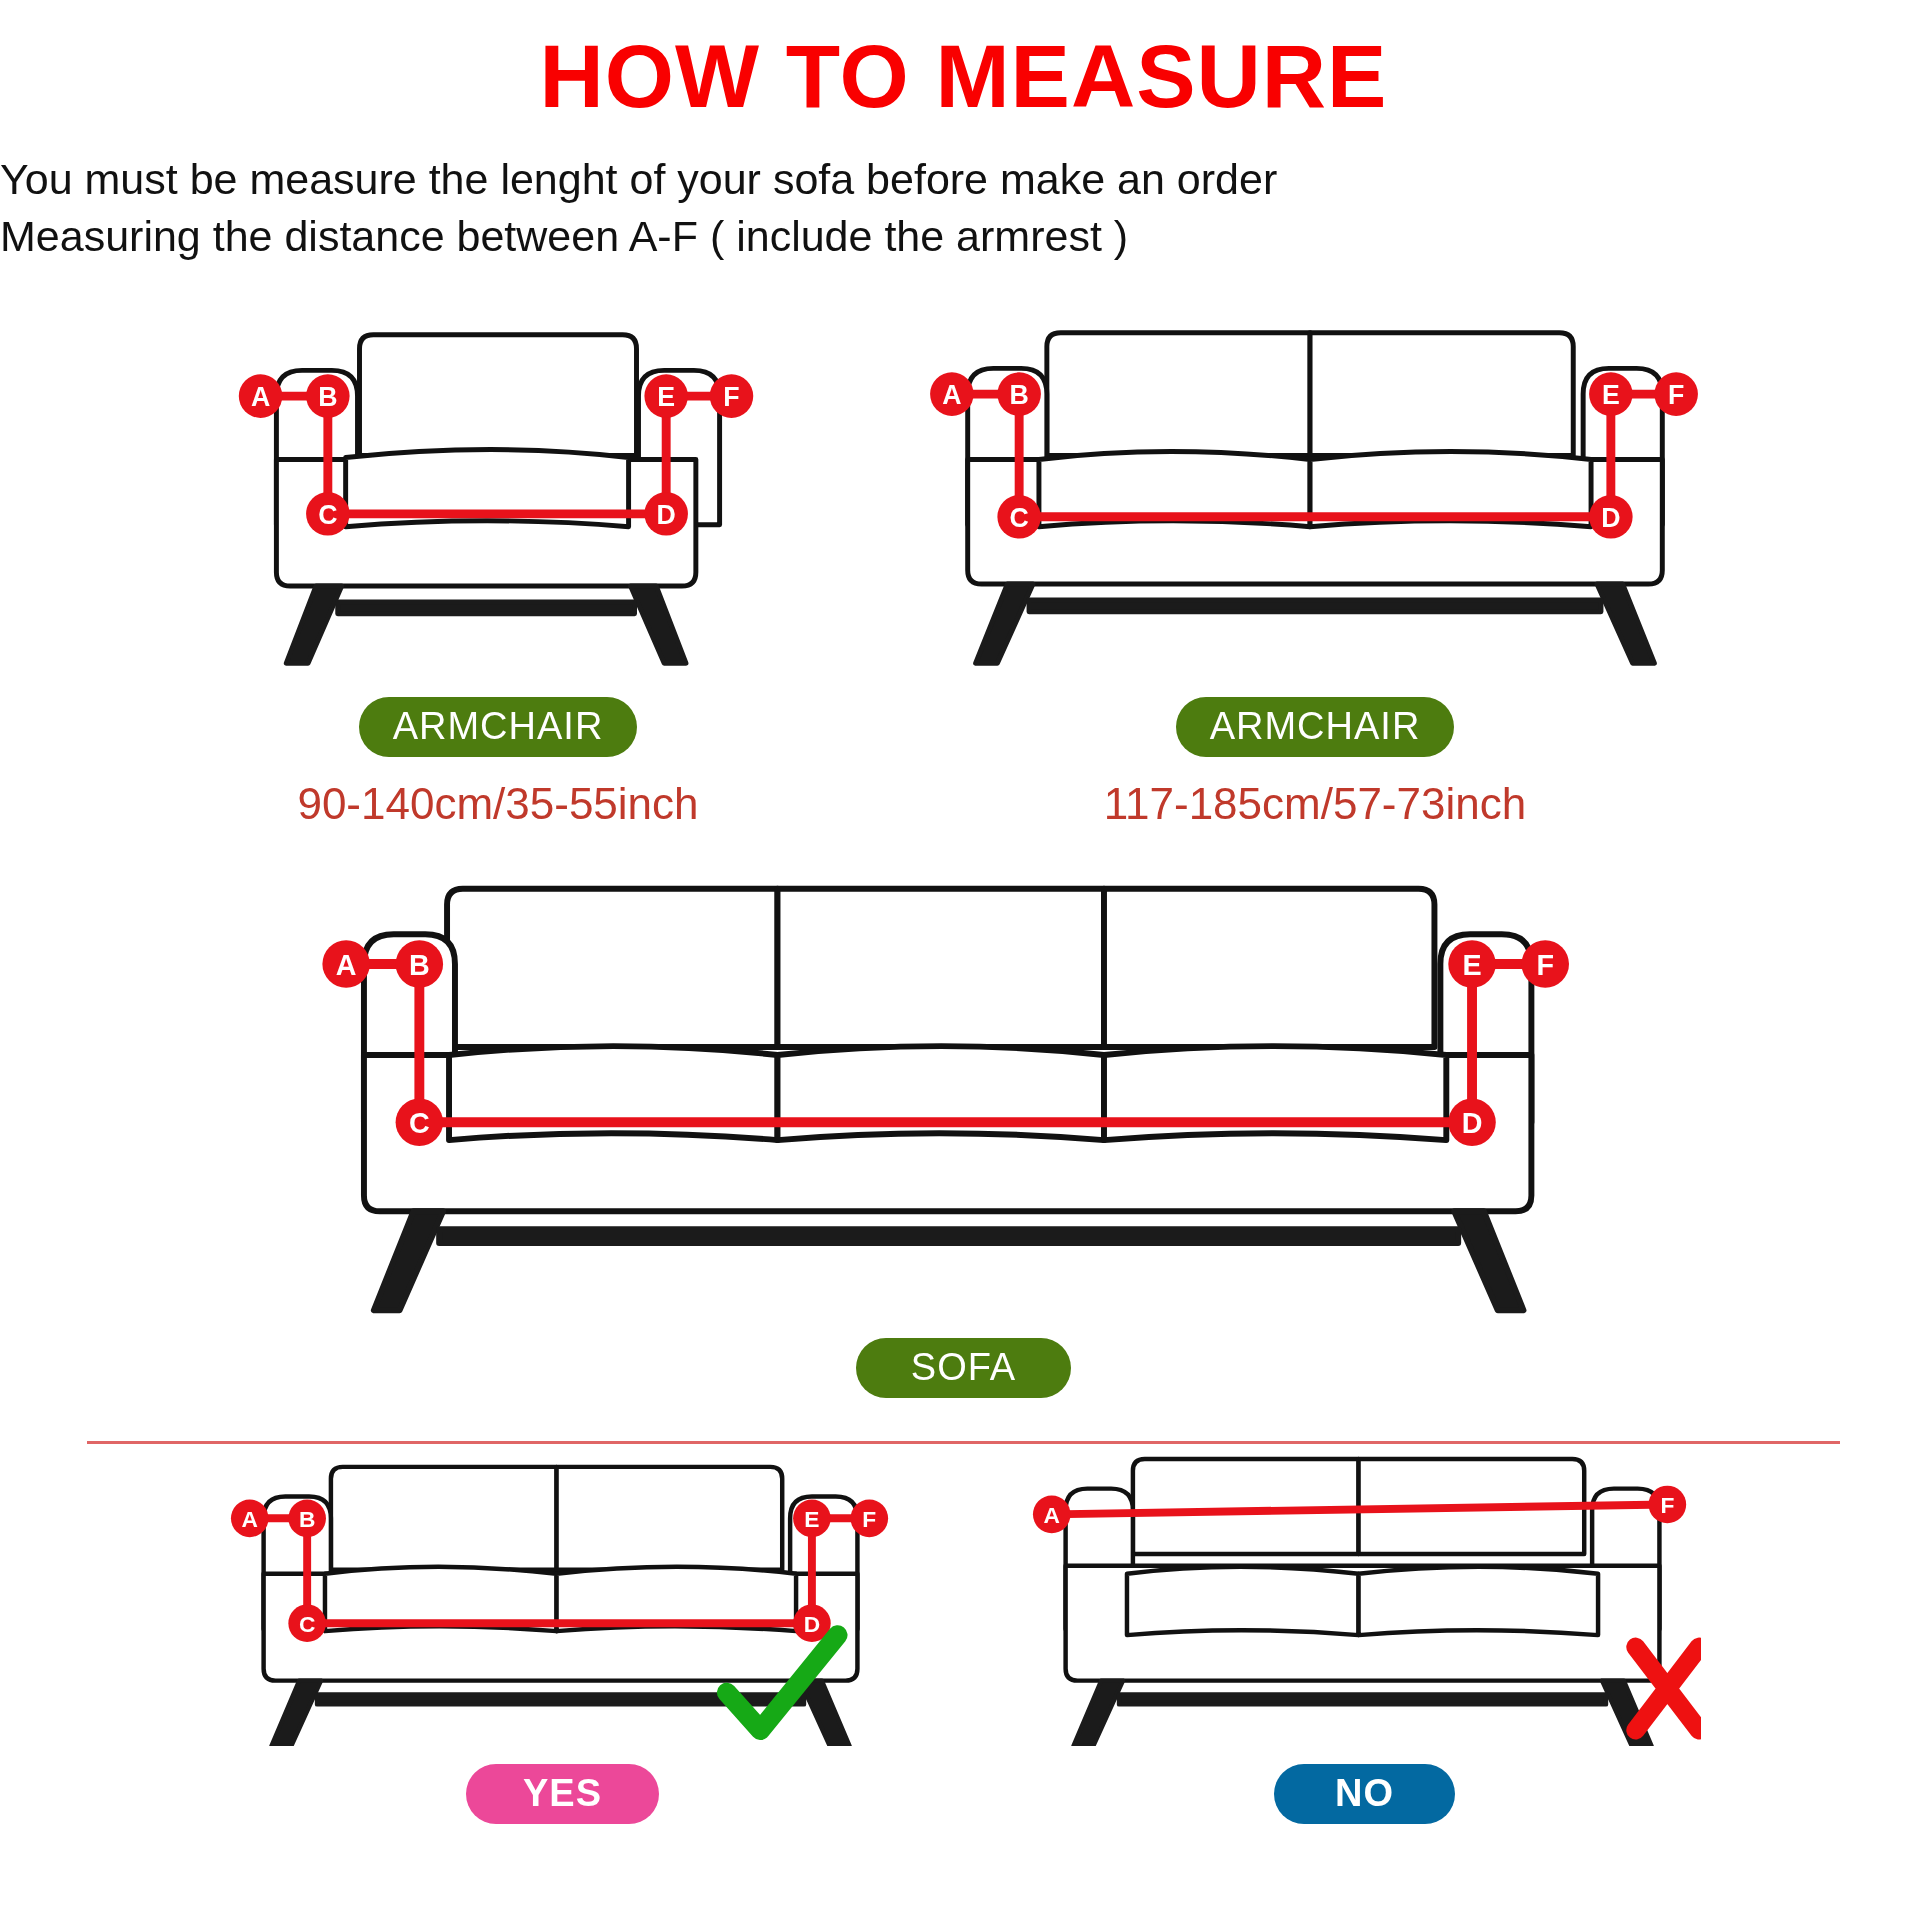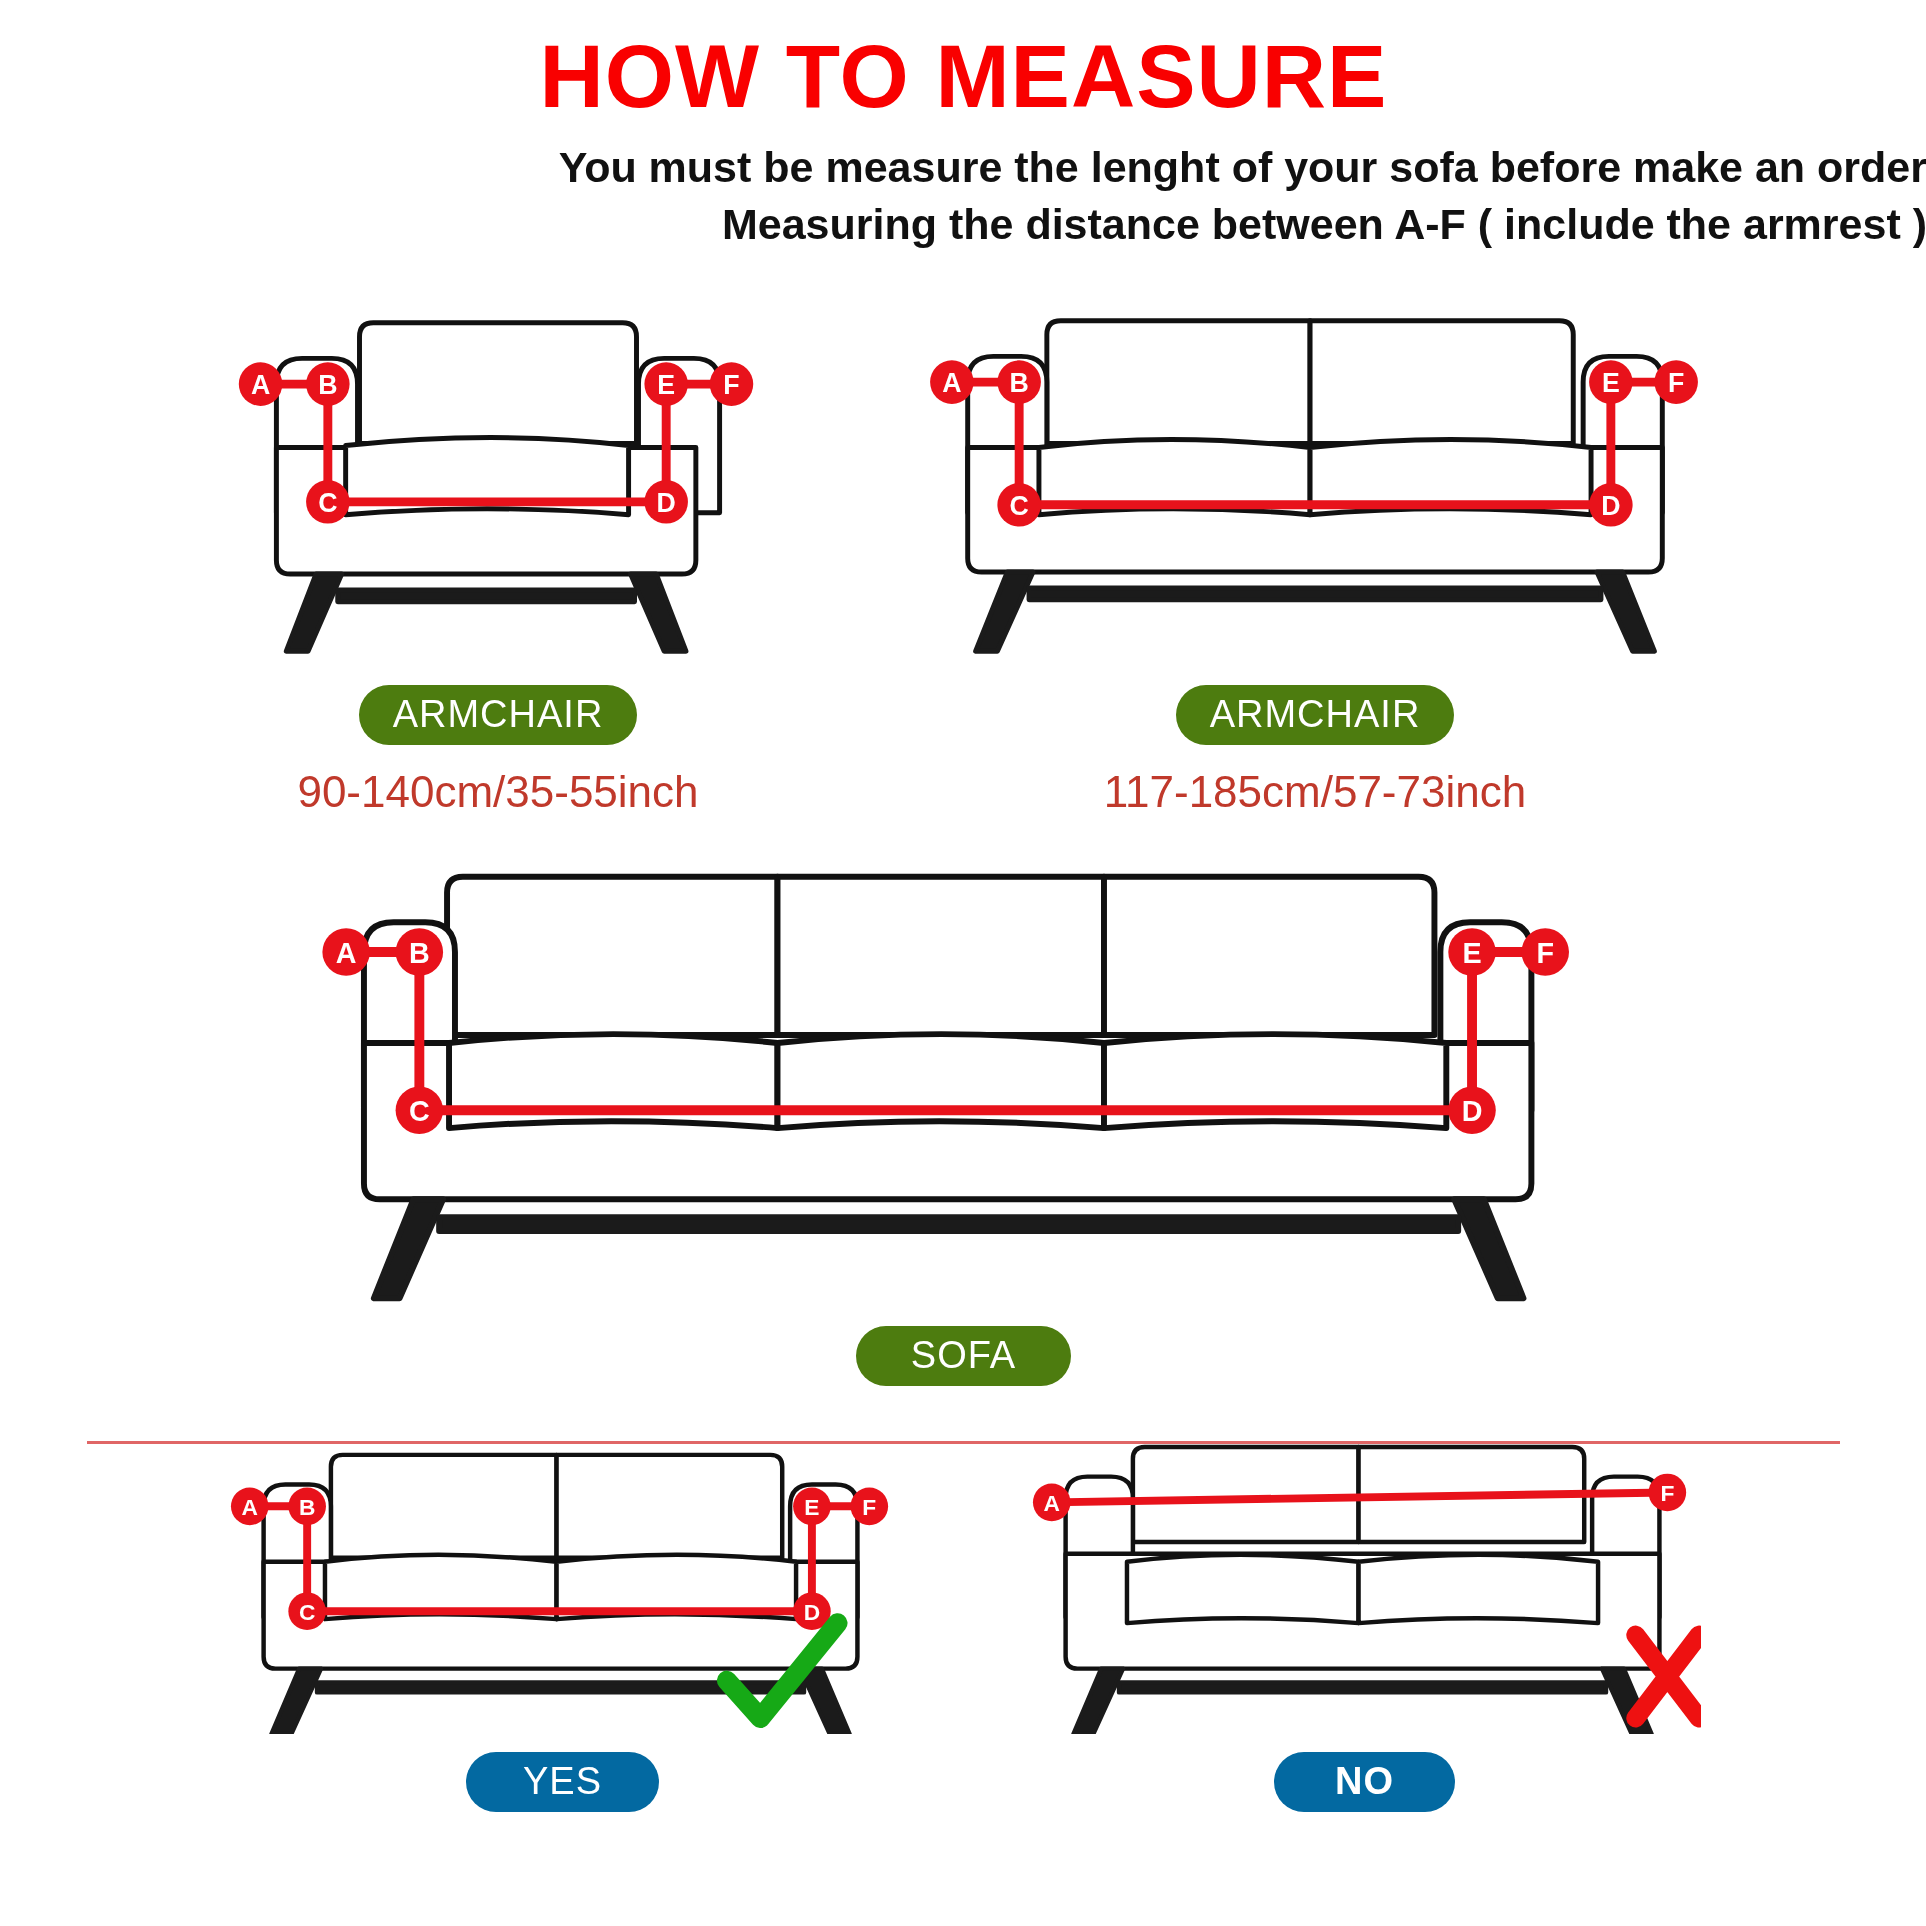--- a/index.html
+++ b/index.html
@@ -24,26 +24,26 @@
   .title {
     text-align: center;
     color: #f90000;
     font-size: 89px;
     font-weight: bold;
     letter-spacing: 1px;
     margin: 30px 0 0 0;
     line-height: 1.05;
   }
   .subtitle {
-    text-align: right;
+    text-align: left;
     color: #111111;
     font-size: 43px;
-    font-weight: bold;
+    font-weight: normal;
     line-height: 1.32;
-    margin-top: 16px;
+    margin-top: 28px;
   }
 
   
   .row {
     display: flex;
     justify-content: center;
     align-items: flex-start;
   }
   .unit {
     position: relative;
@@ -54,21 +54,21 @@
     display: inline-block;
     color: #ffffff;
     font-size: 38px;
     font-weight: 500;
     padding: 10px 34px 12px 34px;
     border-radius: 30px;
     background: #4d7c0f;
     letter-spacing: 1px;
     line-height: 1;
   }
-  .pill.green { background: #0369a1; font-weight: normal; }
+  .pill.green { background: #ec4899; font-weight: bold; }
   .pill.red   { background: #0369a1; font-weight: bold; }
 
   .dim {
     color: #c0392b;
     font-size: 44px;
     letter-spacing: 0px;
     white-space: nowrap;
   }
   .caption-center { text-align: center; }
   .cap-row {

